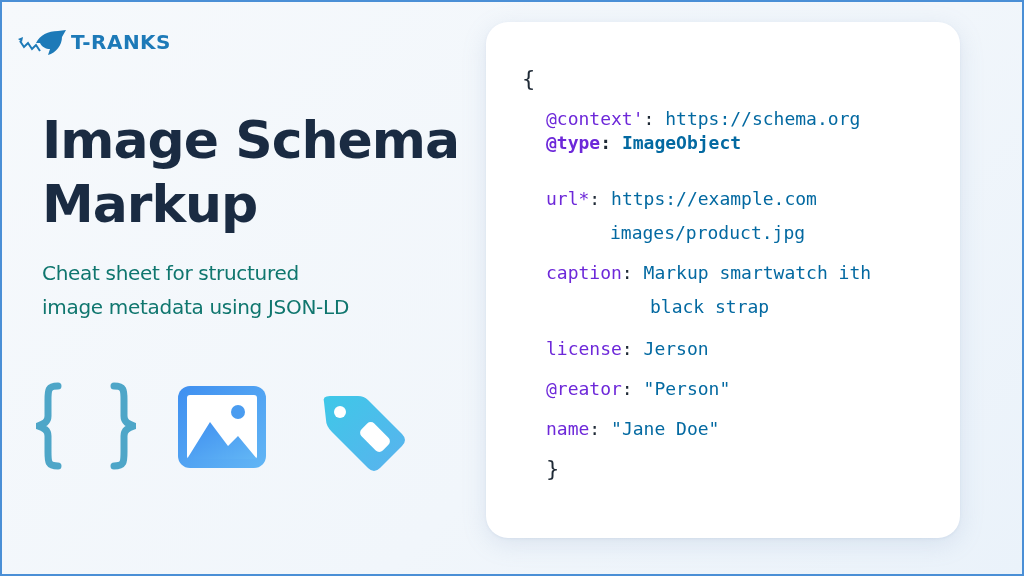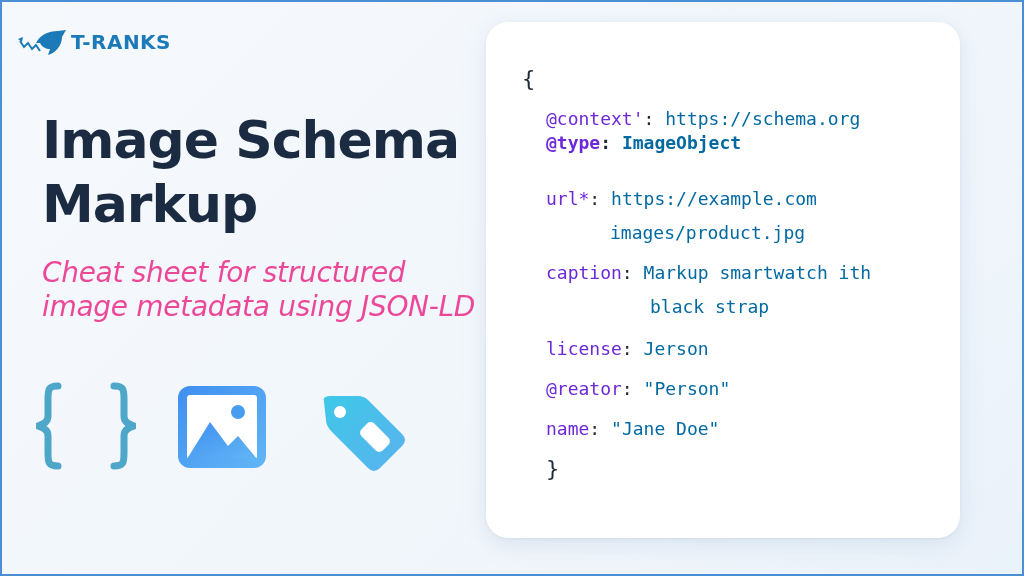--- a/index.html
+++ b/index.html
@@ -27,23 +27,22 @@
     .title {
       position: absolute; left: 42px; top: 108px;
       font-family: "DejaVu Sans", sans-serif;
       font-weight: bold; font-size: 52px; line-height: 64px;
       color: #1a2b42; letter-spacing: -1px;
     }
     .title div { white-space: nowrap; }
     .subtitle {
       position: absolute; left: 42px; top: 256px;
       font-family: "DejaVu Sans", sans-serif;
-      font-size: 28px; line-height: 34px; color: #ec4899;
+      font-size: 20px; line-height: 34px; color: #0f766e;
       letter-spacing: -0.3px;
-      font-style: italic;
     }
     .subtitle div { white-space: nowrap; }
     .icons { position: absolute; left: 36px; top: 380px; }
     .icon-image { position: absolute; left: 140px; top: 4px; }
     .icon-tag { position: absolute; left: 282px; top: 12px; }
     .card {
       position: absolute; left: 486px; top: 22px; width: 474px; height: 516px;
       background: #ffffff; border-radius: 22px;
       box-shadow: 0 6px 24px rgba(120,150,190,0.18), 0 1px 3px rgba(120,150,190,0.12);
     }

